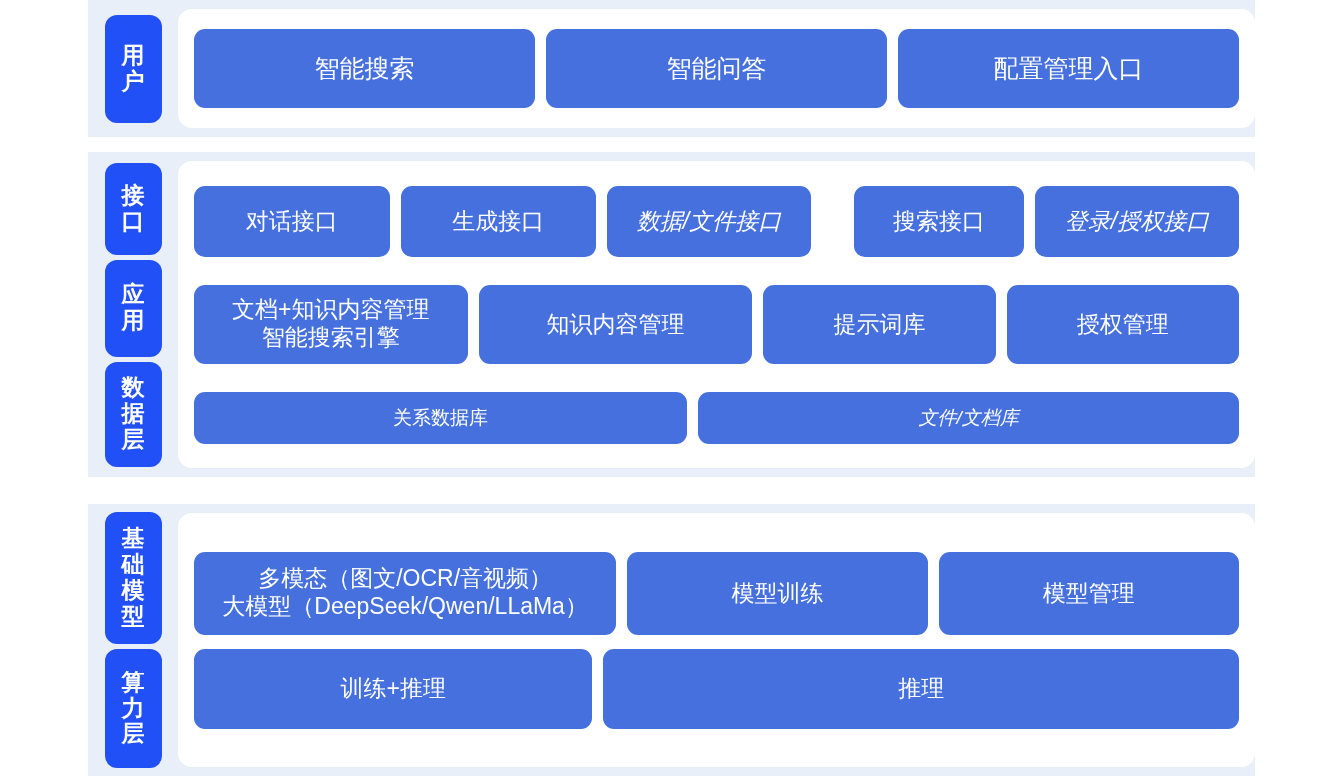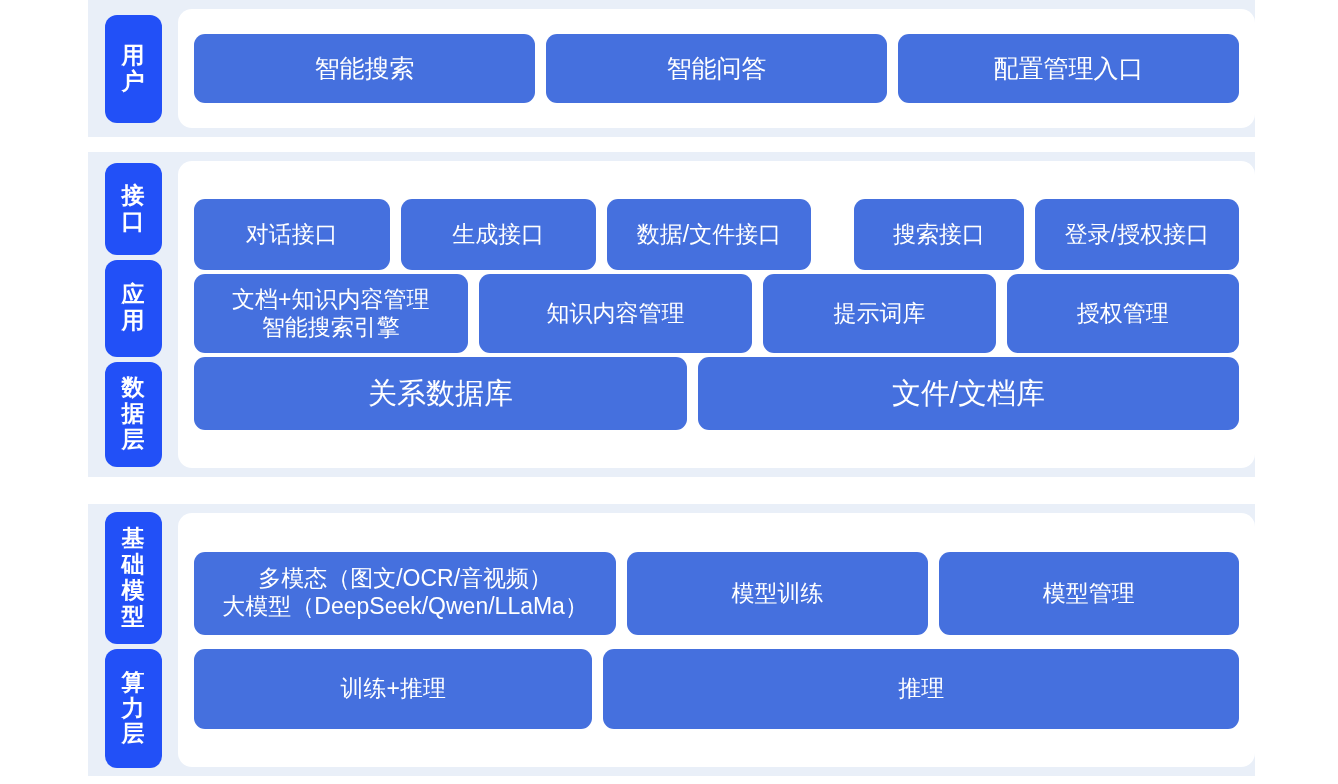--- a/index.html
+++ b/index.html
@@ -77,21 +77,21 @@
     background: #ffffff;
     border-radius: 14px;
     margin: 9px 0px 9px 0px;
     padding: 14px 16px;
     box-sizing: border-box;
     display: flex;
     flex-direction: column;
     justify-content: center;
     gap: 10px;
   }
-  .band-middle .panel { gap: 4px; padding: 16px; }
+  .band-middle .panel { gap: 28px; padding: 16px; }
   .band-bottom .panel { gap: 14px; padding: 16px; }
 
   
   .row {
     display: flex;
     gap: 11px;
     align-items: stretch;
   }
   .card {
     background: #4570de;
@@ -100,31 +100,31 @@
     display: flex;
     align-items: center;
     justify-content: center;
     text-align: center;
     font-size: 23px;
     line-height: 1.25;
     padding: 6px 8px;
     box-sizing: border-box;
     white-space: pre-line;
   }
-  .row-user .card   { height: 69px; flex: 1 1 0; font-size: 25px; }
+  .row-user .card   { height: 79px; flex: 1 1 0; font-size: 25px; }
   .row-api .card    { height: 71px; font-size: 23px; }
   .row-app .card    { height: 79px; font-size: 23px; }
-  .row-data .card   { height: 73px; font-size: 29px; }
+  .row-data .card   { height: 52px; font-size: 19px; }
   .row-model .card  { height: 83px; font-size: 23px; }
   .row-compute .card{ height: 80px; font-size: 23px; }
 
   
   .w-a { flex: 1 1 0; }
   .w-b { flex: 1.05 1 0; }
-  .w-c { flex: 1.1 1 0; }
+  .w-c { flex: 1.1 1 0; font-style: italic; }
   .w-d { flex: 0.9 1 0; margin-left: 32px; }
   .w-e { flex: 1.25 1 0; }
   .w-g { flex: 1.5 1 0; }
   .w-h { flex: 1.62 1 0; }
 
   .multiline { line-height: 1.2; }
 </style>
 </head>
 <body>
 

